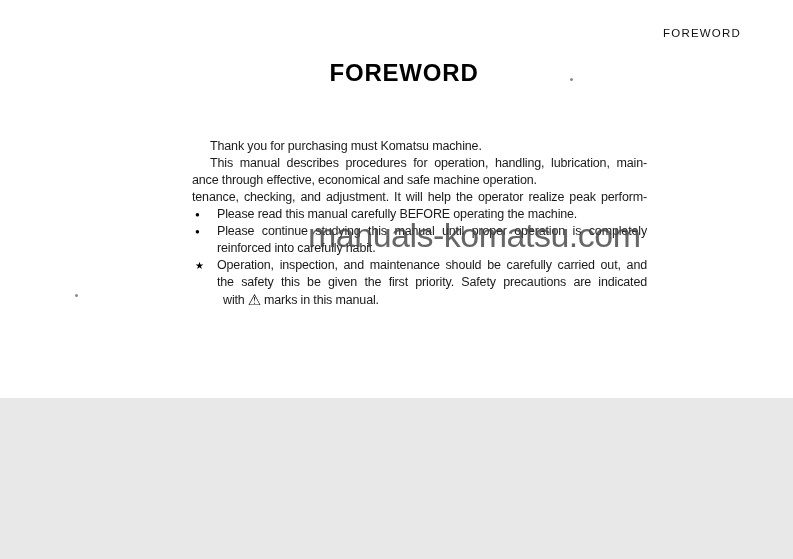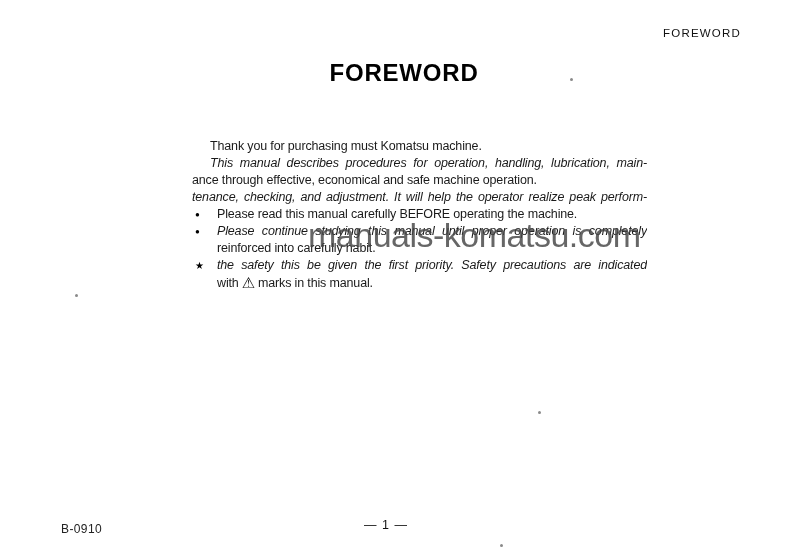--- a/index.html
+++ b/index.html
@@ -1,35 +1,35 @@
 <!DOCTYPE html>
 <html><head>
 <meta charset="utf-8">
 <style>
   html,body{margin:0;padding:0;background:#e8e8e8;}
   .page{
-    position:relative;width:793px;height:559px;background:#ffffff;
+    position:relative;width:793px;height:398px;background:#ffffff;
     font-family:"Liberation Sans", sans-serif;color:#1a1a1a;overflow:hidden;
   }
   .header-right{
     position:absolute;top:27px;right:52px;
     font-size:11.5px;letter-spacing:1.2px;color:#111;
   }
   .title{
     position:absolute;top:59px;left:404px;transform:translateX(-50%);
     margin:0;font-size:24px;font-weight:bold;letter-spacing:0.8px;color:#000;
     white-space:nowrap;
   }
   .body{
     position:absolute;left:192px;top:138px;width:455px;
     font-size:12.5px;line-height:17px;letter-spacing:-0.15px;
   }
   .line{height:17px;overflow:hidden;}
   .indent{text-indent:18px;}
-  .just{text-align:justify;text-align-last:justify;font-style:italic;}
+  .just{text-align:justify;text-align-last:justify;}
   .bullet{display:flex;}
   .marker{
     width:22px;flex:0 0 22px;text-align:left;padding-left:3px;
     color:#000;
   }
   .marker.dot{font-size:8px;line-height:17px;}
   .marker.star{font-size:10px;line-height:17px;}
   .btext{flex:1;min-width:0;}
   .warn-icon{
     display:inline-block;font-size:15px;line-height:15px;
@@ -76,22 +76,23 @@
       <span class="marker dot">●</span>
       <div class="btext">
         <div class="line just">Please continue studying this manual until proper operation is completely</div>
         <div class="line">reinforced into carefully habit.</div>
       </div>
     </div>
 
     <div class="bullet">
       <span class="marker star">★</span>
       <div class="btext">
+        <div class="line just">Operation, inspection, and maintenance should be carefully carried out, and</div>
         <div class="line just">the safety this be given the first priority. Safety precautions are indicated</div>
-        <div class="line" style="height:19px;">
+        <div class="line" style="height:19px;margin-left:6px;">
           <span>with</span><span class="warn-icon">⚠</span><span>marks in this manual.</span>
         </div>
       </div>
     </div>
   </div>
 
   <div class="watermark">manuals-komatsu.com</div>
 
   <div class="footer-code">B-0910</div>
   <div class="page-number">— 1 —</div>

